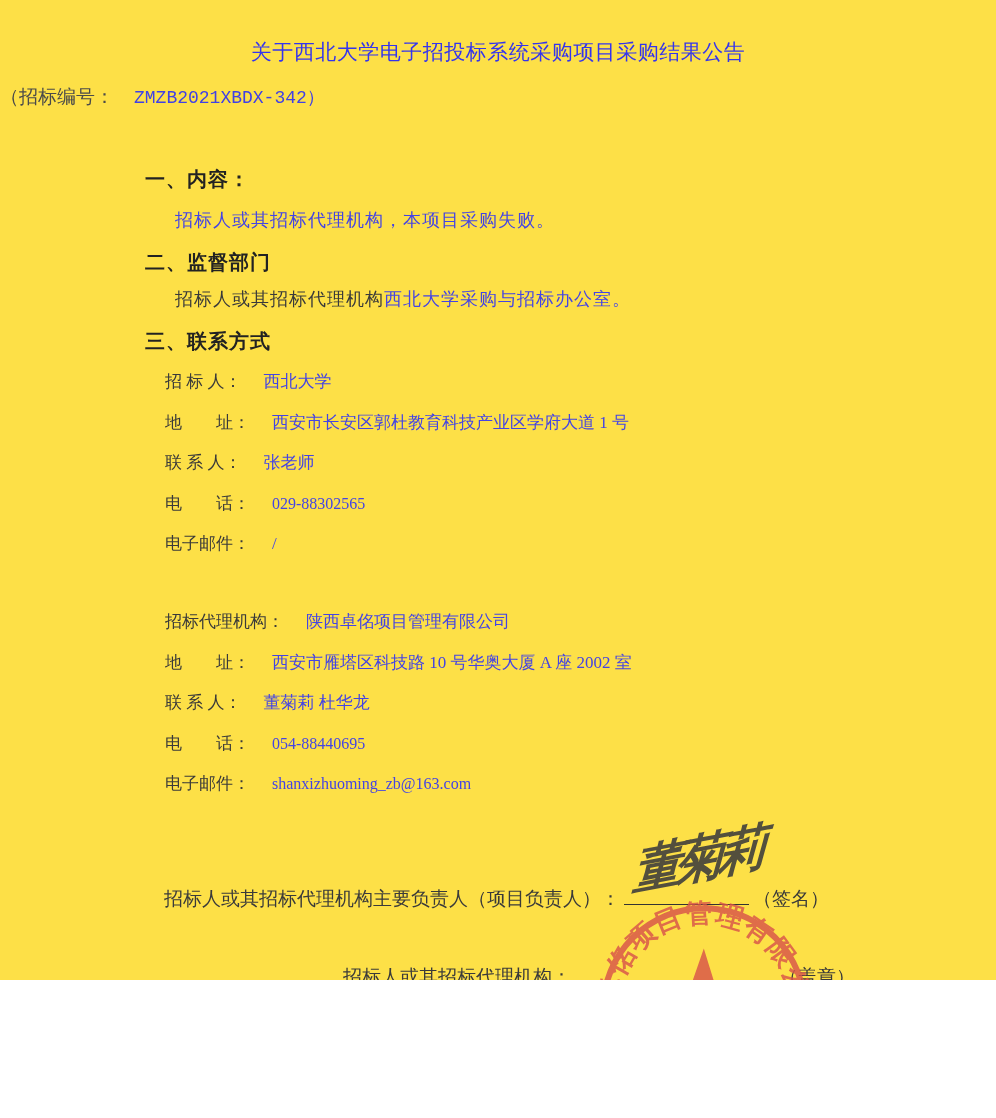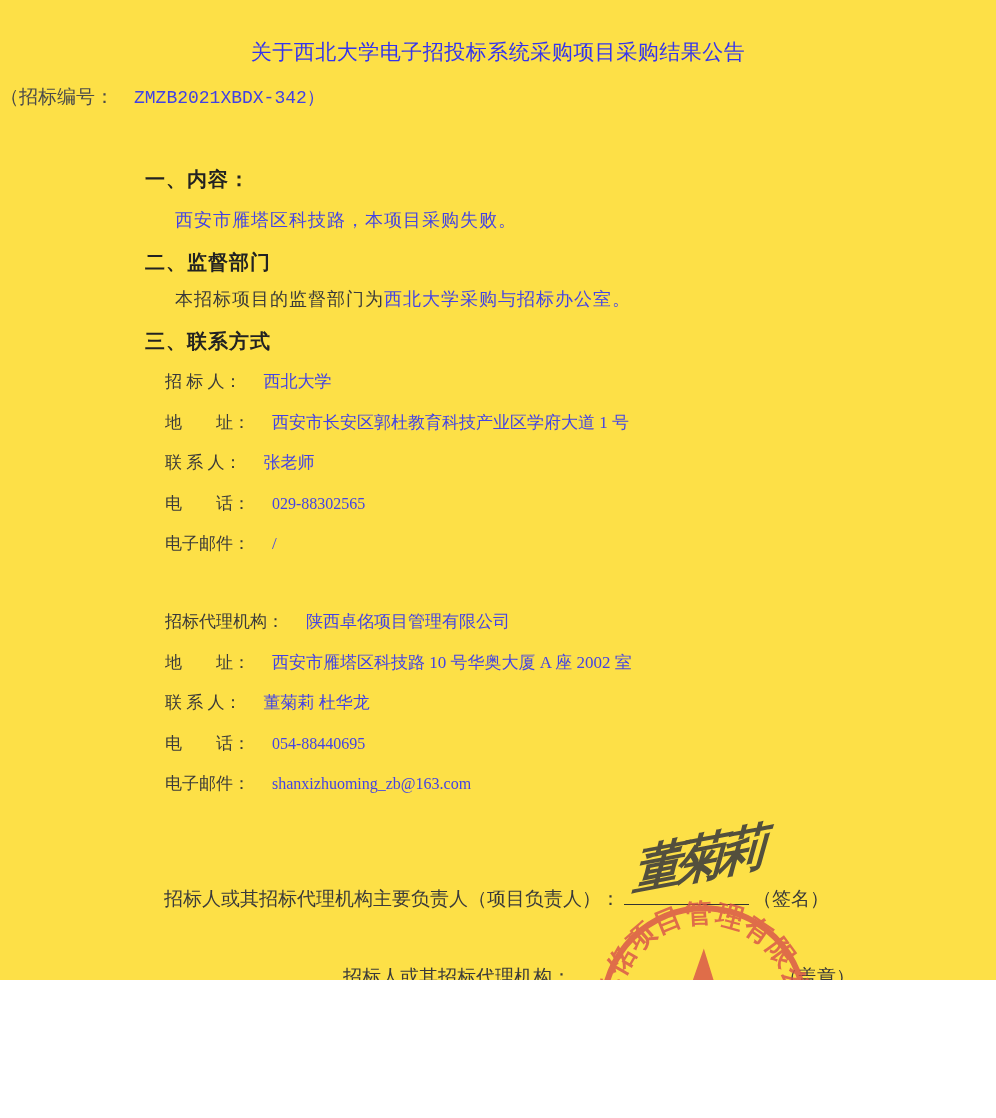--- a/index.html
+++ b/index.html
@@ -112,24 +112,24 @@
 </head>
 <body>
 
 <div class="page">
 
   <div class="doc-title">关于西北大学电子招投标系统采购项目采购结果公告</div>
 
   <div class="doc-subtitle"><span>（招标编号：</span><span class="code">ZMZB2021XBDX-342）</span></div>
 
   <div class="heading" style="top:166px">一、内容：</div>
-  <div class="body-line" style="top:208px"><span class="blue">西安市雁塔区科技路，本项目采购失败。</span></div>
+  <div class="body-line" style="top:208px"><span class="blue">招标人或其招标代理机构，本项目采购失败。</span></div>
 
   <div class="heading" style="top:249px">二、监督部门</div>
-  <div class="body-line" style="top:287px"><span>本招标项目的监督部门为</span><span class="blue">西北大学采购与招标办公室。</span></div>
+  <div class="body-line" style="top:287px"><span>招标人或其招标代理机构</span><span class="blue">西北大学采购与招标办公室。</span></div>
 
   <div class="heading" style="top:328px">三、联系方式</div>
 
   <div class="contact-row" style="top:370px"><span class="contact-label">招 标 人：</span><span class="contact-value">西北大学</span></div>
 
   <div class="contact-row" style="top:411px"><span class="contact-label">地　　址：</span><span class="contact-value">西安市长安区郭杜教育科技产业区学府大道 1 号</span></div>
 
   <div class="contact-row" style="top:451px"><span class="contact-label">联 系 人：</span><span class="contact-value">张老师</span></div>
 
   <div class="contact-row" style="top:492px"><span class="contact-label">电　　话：</span><span class="contact-value mono">029-88302565</span></div>

